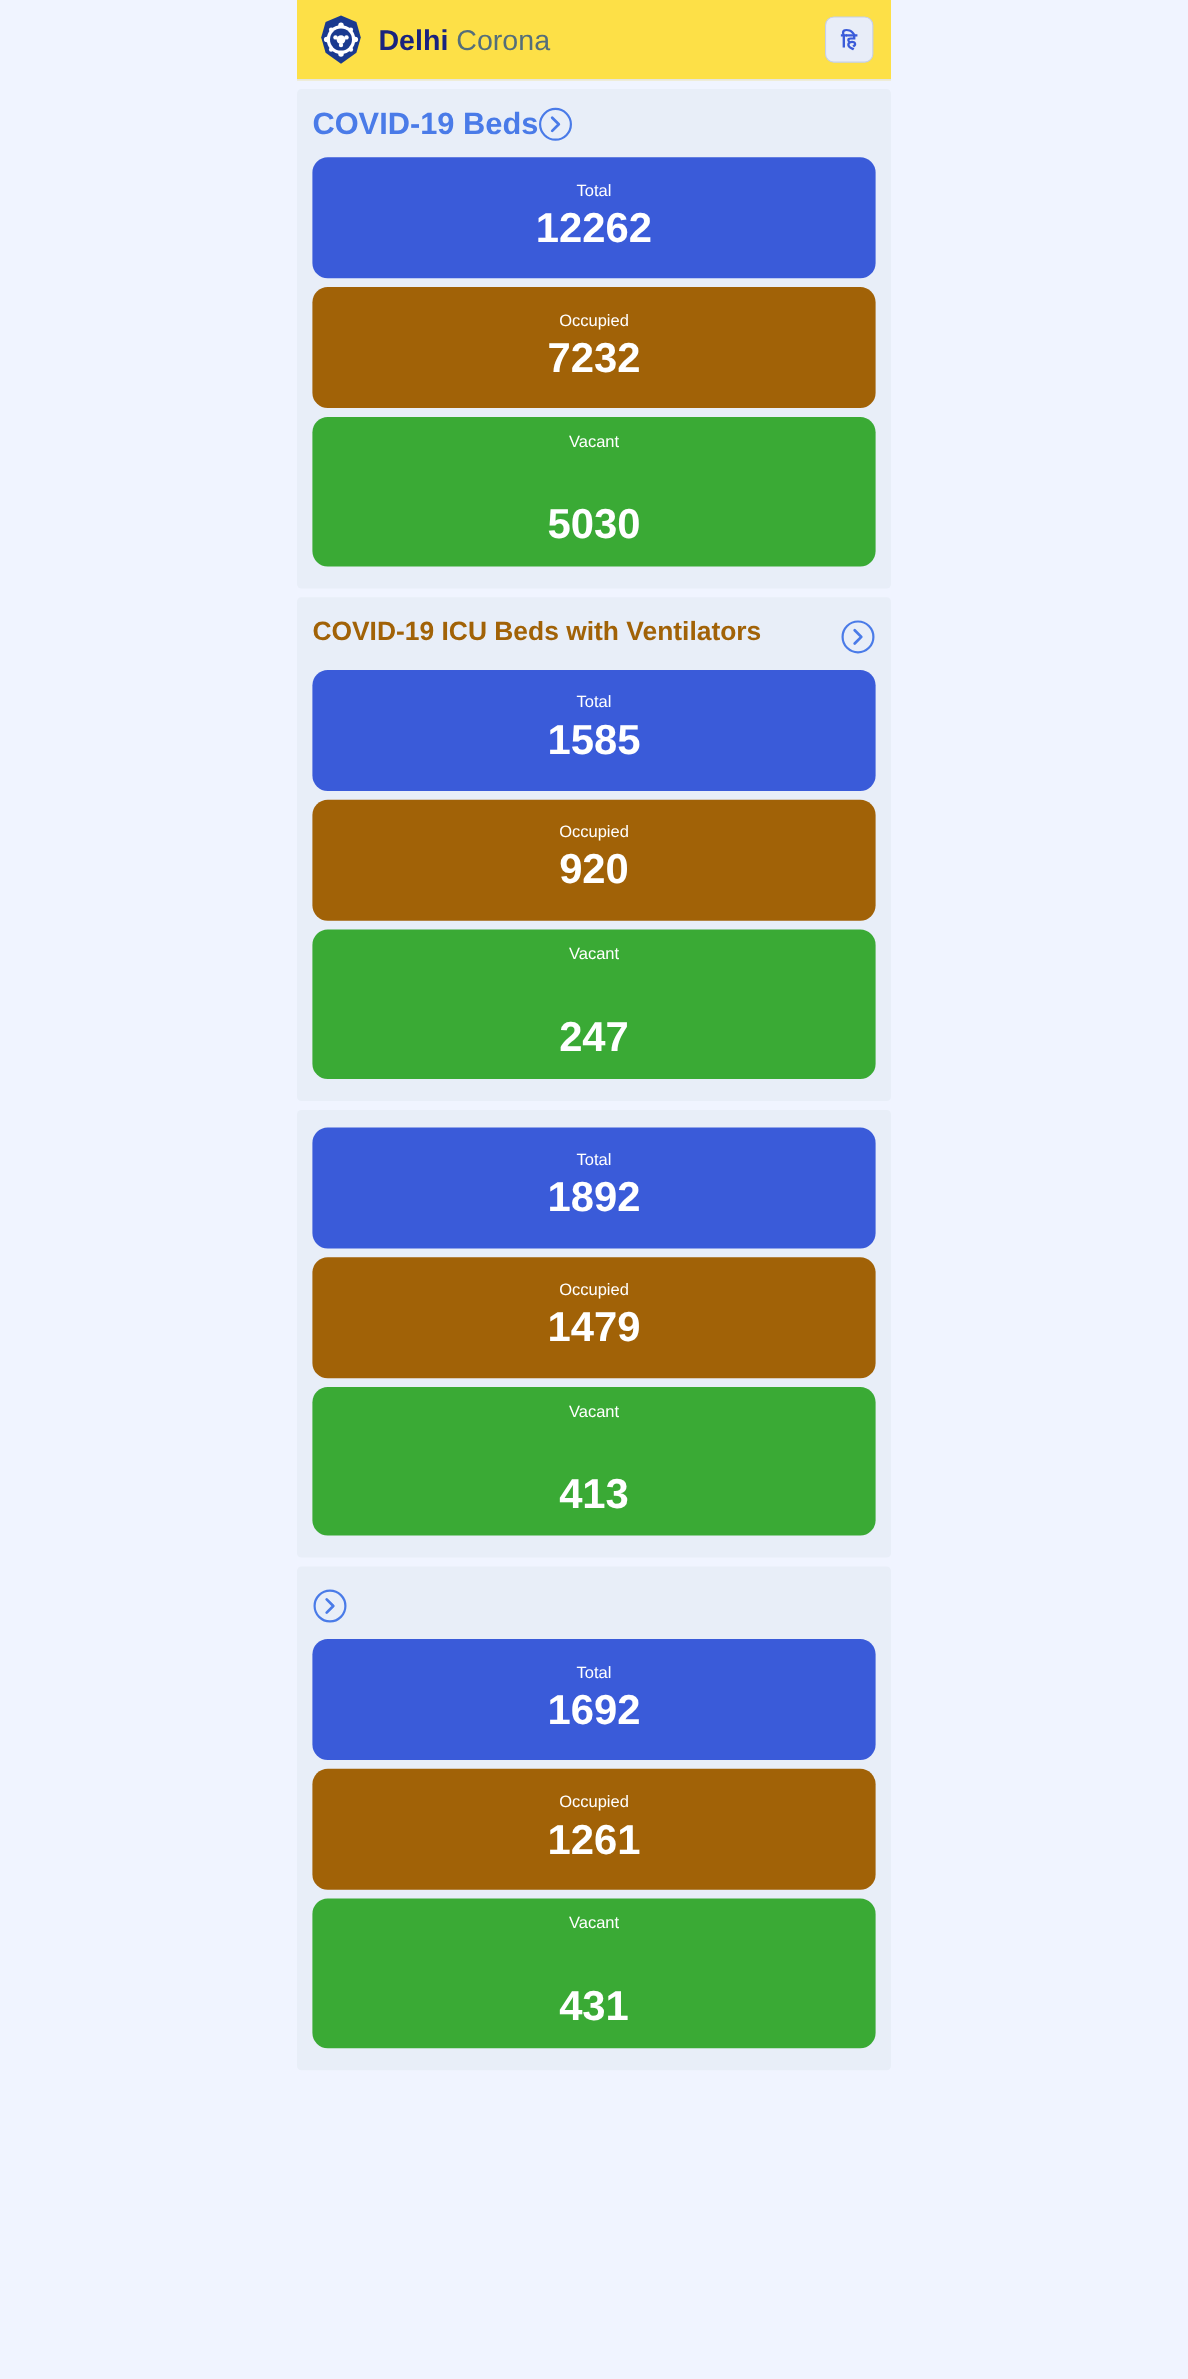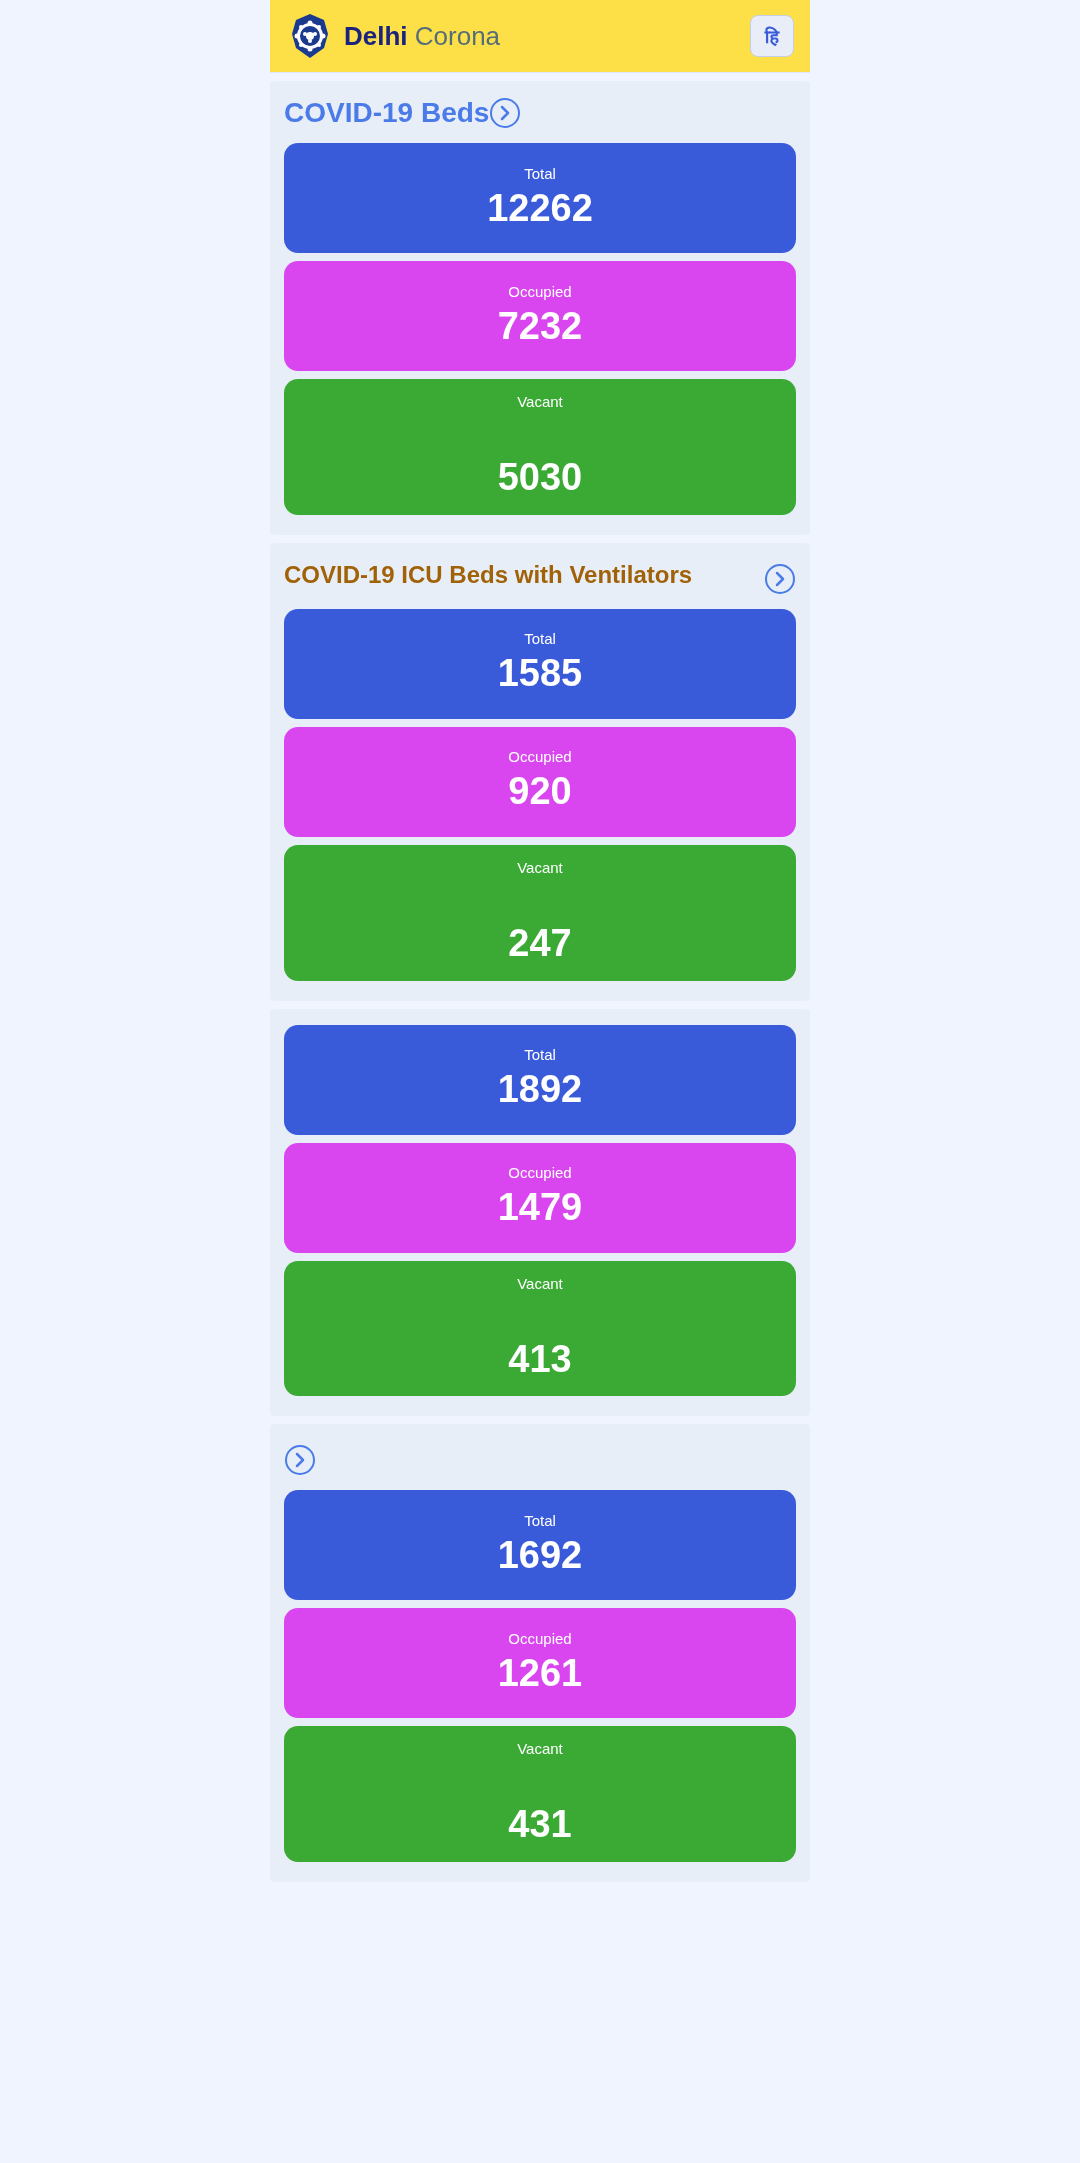--- a/index.html
+++ b/index.html
@@ -101,21 +101,21 @@
       align-items: center;
       justify-content: center;
       min-height: 110px;
     }
 
     .stat-card.total {
       background: #3a5bd9;
     }
 
     .stat-card.occupied {
-      background: #d946ef;
+      background: #a16207;
     }
 
     .stat-card.vacant {
       background: #3aaa35;
       gap: 41px;
     }
 
     .stat-label {
       font-size: 15px;
       color: white;

